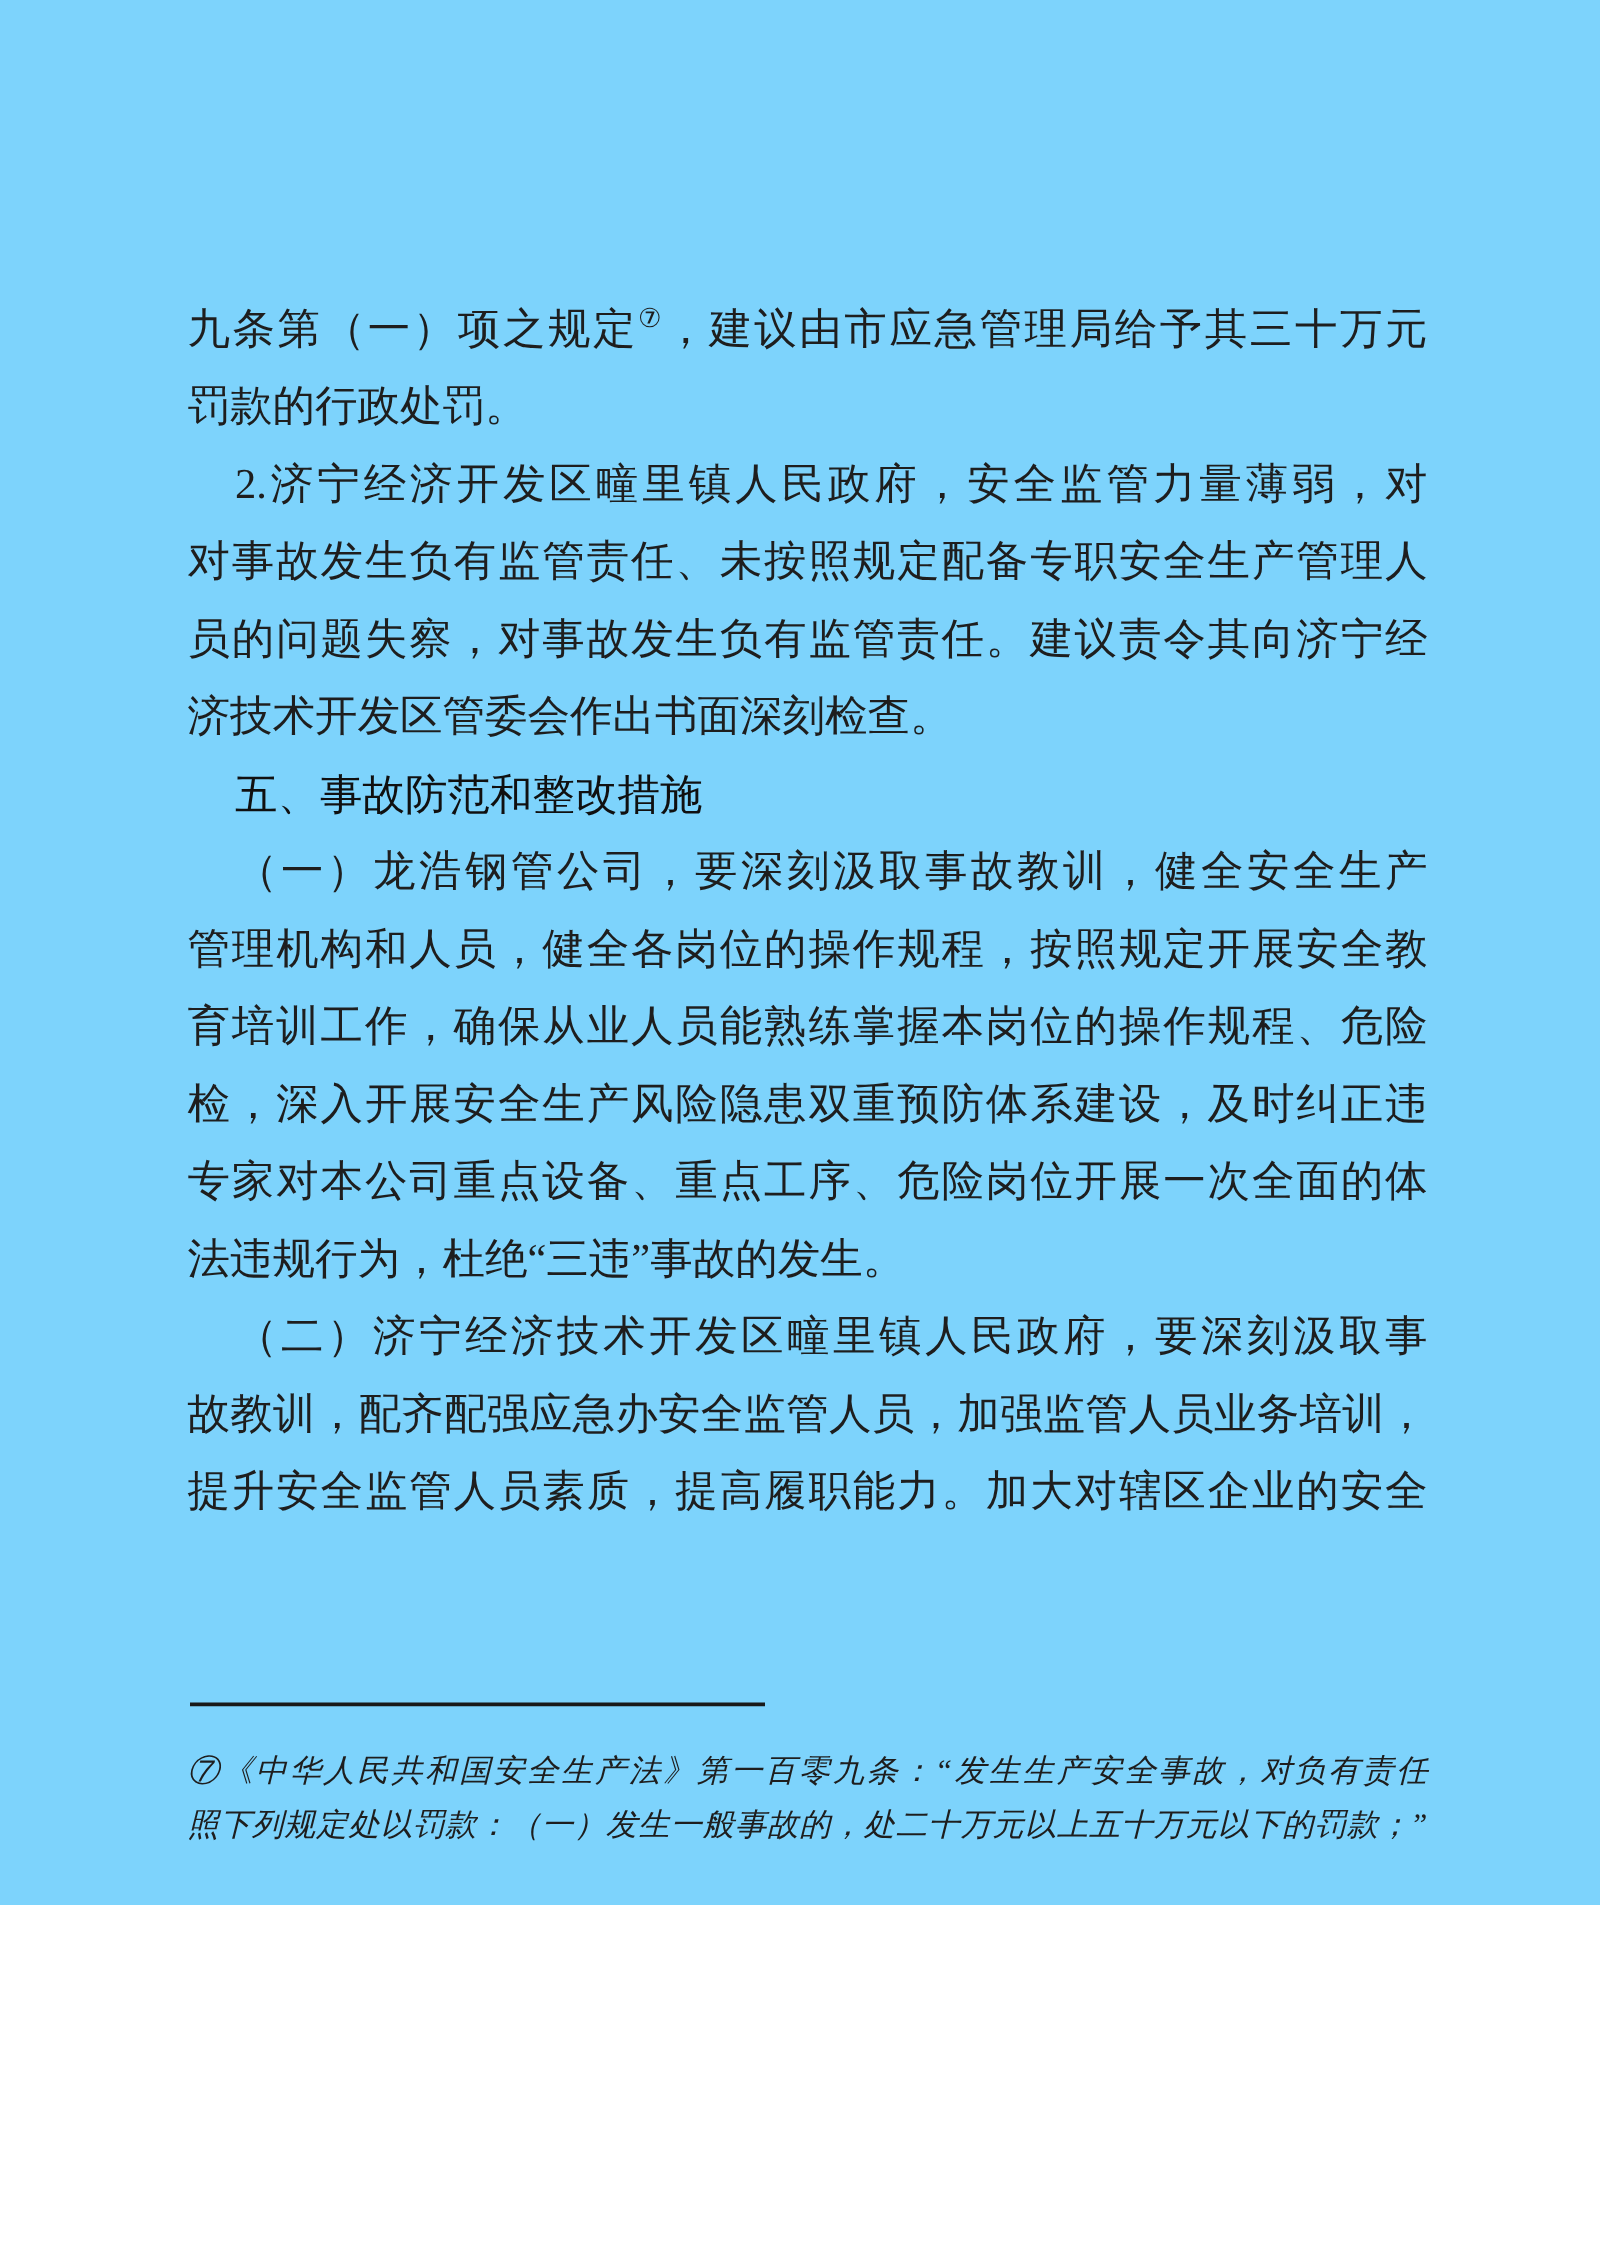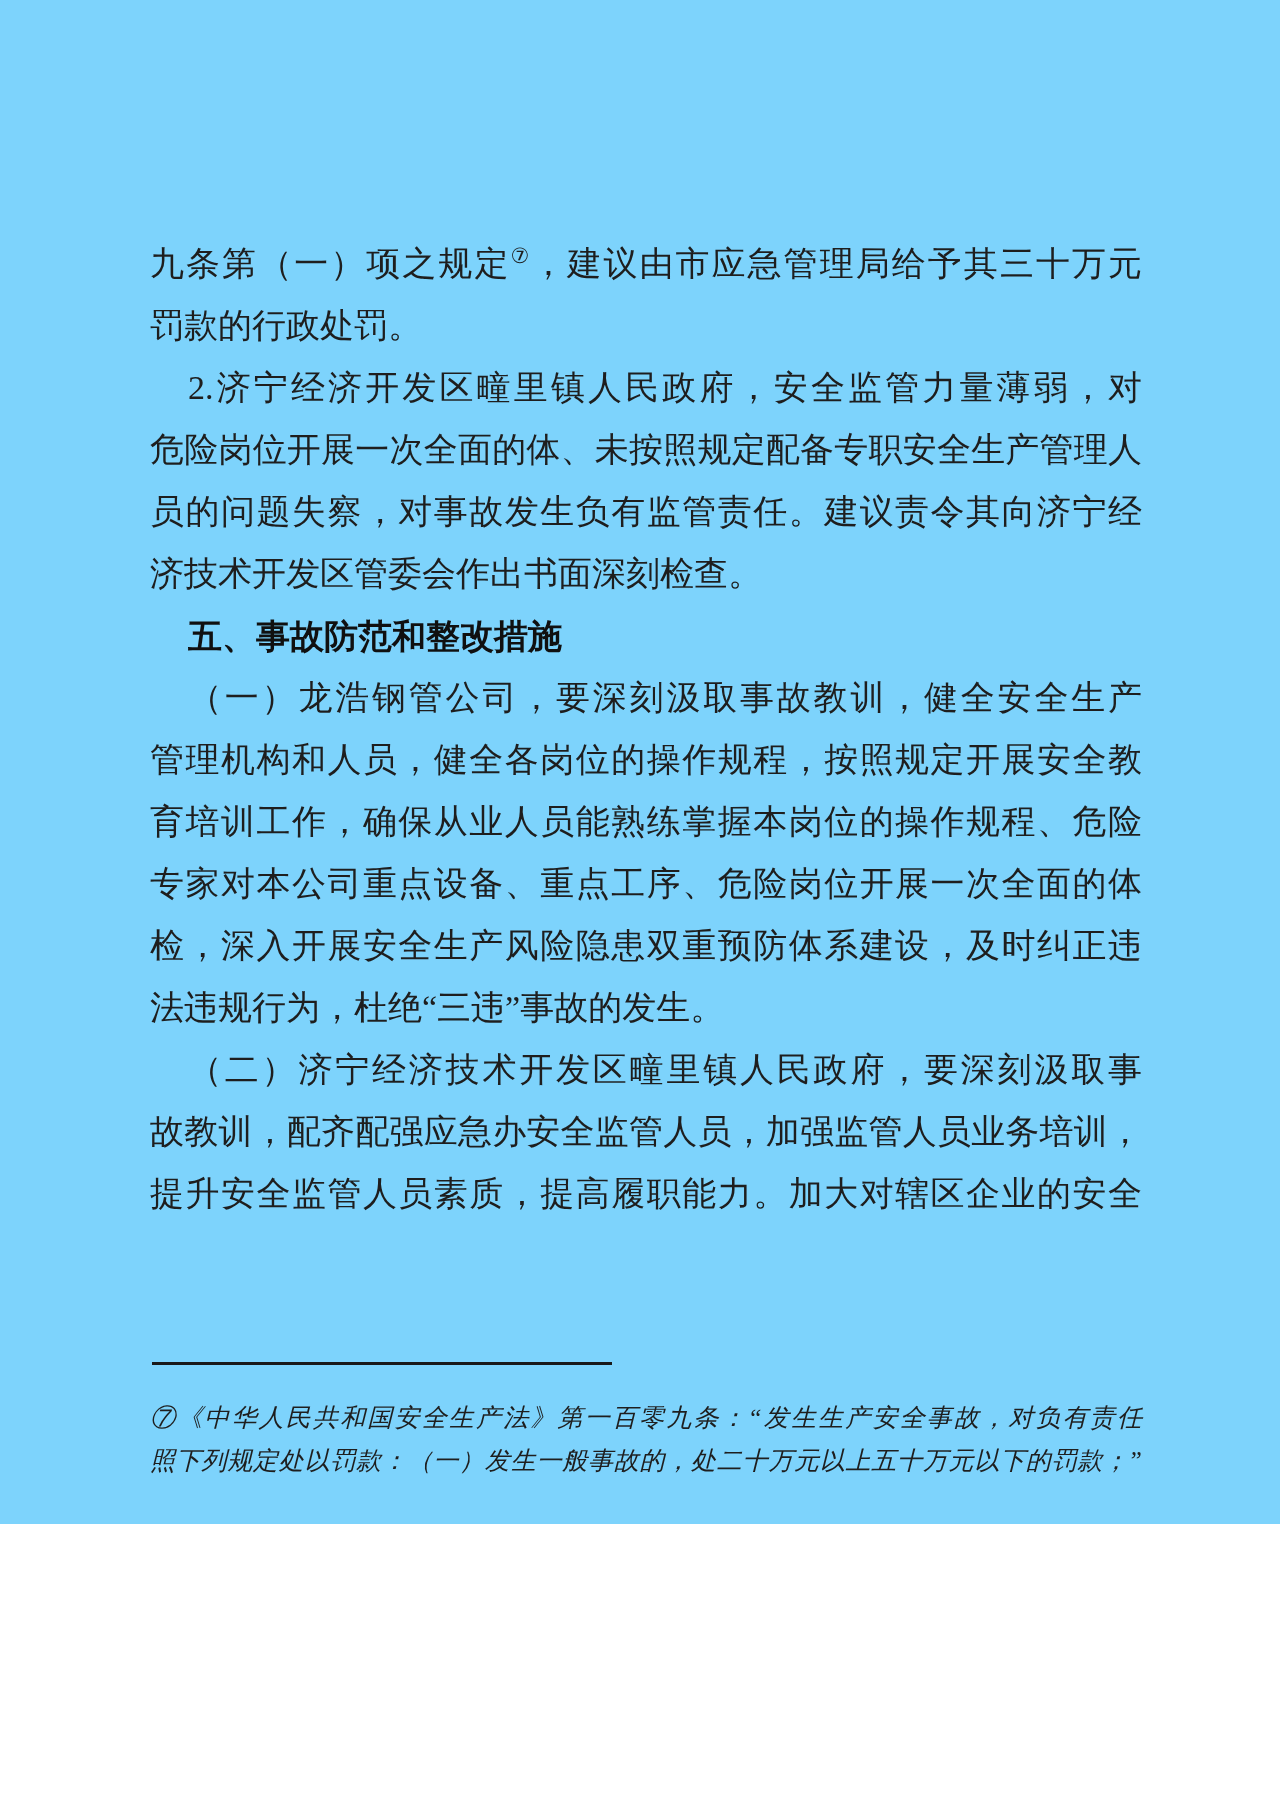--- a/index.html
+++ b/index.html
@@ -25,21 +25,21 @@
     height:62px;
     text-align:justify;
     text-align-last:justify;
     white-space:normal;
     color:#1e1e1e;
   }
   .ln.ind { padding-left:38px; }
   .ln.end { text-align-last:left; }
   .heading {
     font-family:"Liberation Sans", sans-serif;
-    font-weight:700;
+    font-weight:400;
     color:#101010;
   }
   sup {
     font-size:21px;
     line-height:0;
     vertical-align:super;
   }
   .separator {
     position:absolute;
     left:152px;
@@ -80,33 +80,33 @@
 
   <div class="text-block">
 
     <div>
       <p class="ln"><span>九条第（一）项之规定</span><sup>⑦</sup><span>，建议由市应急管理局给予其三十万元</span></p>
       <p class="ln end">罚款的行政处罚。</p>
     </div>
 
     <div>
       <p class="ln ind">2.济宁经济开发区疃里镇人民政府，安全监管力量薄弱，对</p>
-      <p class="ln">危险岗位开展一次全面的体、未按照规定配备专职安全生产管理人</p>
+      <p class="ln">对事故发生负有监管责任、未按照规定配备专职安全生产管理人</p>
       <p class="ln">员的问题失察，对事故发生负有监管责任。建议责令其向济宁经</p>
       <p class="ln end">济技术开发区管委会作出书面深刻检查。</p>
     </div>
 
     <p class="ln ind end heading">五、事故防范和整改措施</p>
 
     <div>
       <p class="ln ind">（一）龙浩钢管公司，要深刻汲取事故教训，健全安全生产</p>
       <p class="ln">管理机构和人员，健全各岗位的操作规程，按照规定开展安全教</p>
       <p class="ln">育培训工作，确保从业人员能熟练掌握本岗位的操作规程、危险</p>
+      <p class="ln">检，深入开展安全生产风险隐患双重预防体系建设，及时纠正违</p>
       <p class="ln">专家对本公司重点设备、重点工序、危险岗位开展一次全面的体</p>
-      <p class="ln">检，深入开展安全生产风险隐患双重预防体系建设，及时纠正违</p>
       <p class="ln end">法违规行为，杜绝“三违”事故的发生。</p>
     </div>
 
     <div>
       <p class="ln ind">（二）济宁经济技术开发区疃里镇人民政府，要深刻汲取事</p>
       <p class="ln">故教训，配齐配强应急办安全监管人员，加强监管人员业务培训，</p>
       <p class="ln">提升安全监管人员素质，提高履职能力。加大对辖区企业的安全</p>
     </div>
 
   </div>

